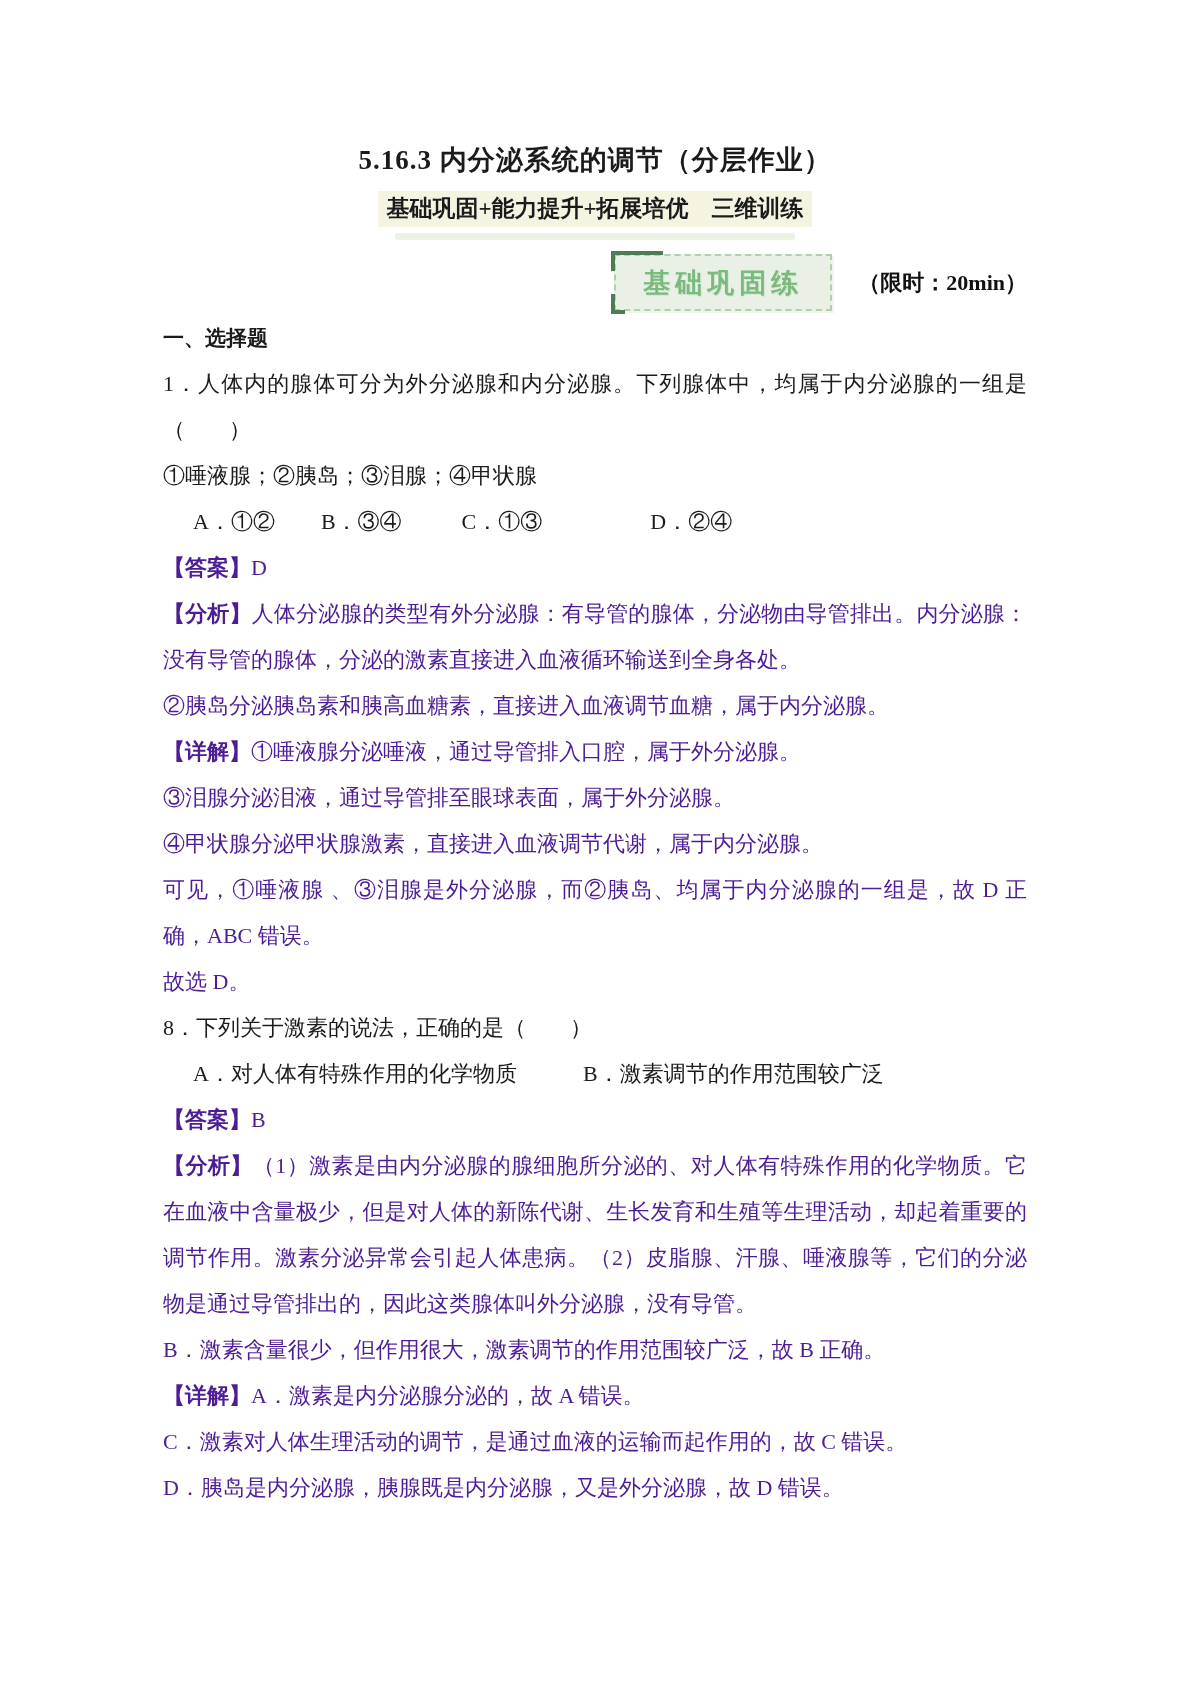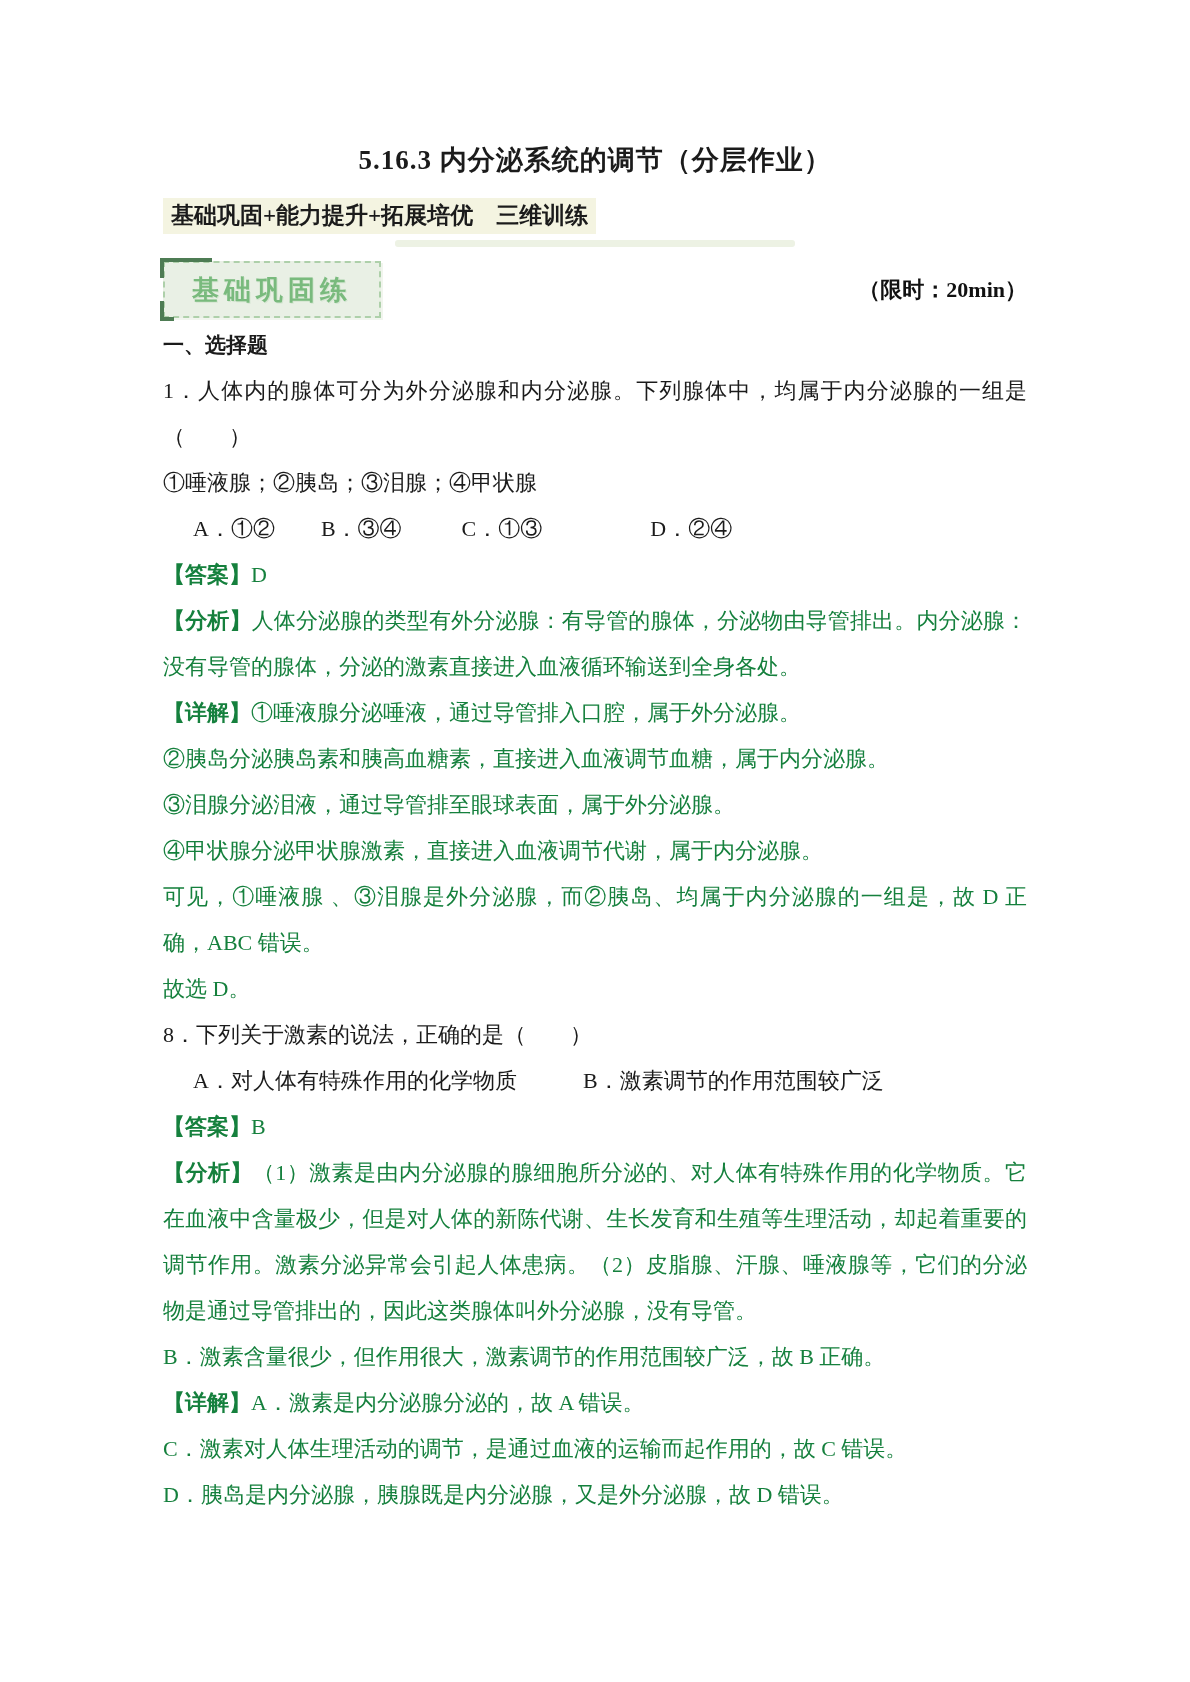--- a/index.html
+++ b/index.html
@@ -16,42 +16,42 @@
   }
   .content { padding: 142px 100px 0 100px; }
 
   .doc-title {
     text-align: center;
     font-size: 27px;
     font-weight: bold;
     line-height: 36px;
     letter-spacing: 1px;
   }
-  .subtitle-row { margin-top: 20px; }
+  .subtitle-row { text-align: center; margin-top: 13px; }
   .subtitle {
     display: inline-block;
     background: #f4f4e1;
     font-size: 23px;
     font-weight: bold;
     line-height: 30px;
     padding: 3px 8px;
   }
   .deco-strip {
     width: 400px;
     height: 7px;
     margin: 6px auto 0 auto;
     background: #edf2e4;
     border-radius: 3px;
   }
   .badge-row {
     margin-top: 14px;
     display: flex;
-    justify-content: space-between;
+    justify-content: flex-end;
     align-items: center;
-    gap: 17px;
+    gap: 26px;
   }
   .badge {
     position: relative;
     width: 218px;
     height: 57px;
     background: #e9f0e5;
     border: 2px dashed #aed0aa;
     display: flex;
     align-items: center;
     justify-content: center;
@@ -92,21 +92,21 @@
     font-weight: bold;
     line-height: 30px;
   }
 
   .line {
     font-size: 22px;
     line-height: 46px;
     text-align: justify;
   }
   .first-line { margin-top: 8px; }
-  .red { color: #15803d; }
+  .red { color: #4c1d95; }
   .label { font-weight: bold; }
 
   .options-inline { display: flex; padding-left: 30px; }
   .options-inline .opt-b { margin-left: 46px; }
   .options-inline .opt-c { margin-left: 60px; }
   .options-inline .opt-d { margin-left: 108px; }
 
   .options-grid-row { display: flex; padding-left: 30px; }
   .options-grid-row .col-1 { width: 390px; }
 </style>
@@ -141,24 +141,24 @@
         <span class="opt-b">B．③④</span>
         <span class="opt-c">C．①③</span>
         <span class="opt-d">D．②④</span>
       </div>
       <p class="line red">
         <span class="label">【答案】</span><span>D</span>
       </p>
       <p class="line red">
         <span class="label">【分析】</span><span>人体分泌腺的类型有外分泌腺：有导管的腺体，分泌物由导管排出。内分泌腺：没有导管的腺体，分泌的激素直接进入血液循环输送到全身各处。</span>
       </p>
+      <p class="line red">②胰岛分泌胰岛素和胰高血糖素，直接进入血液调节血糖，属于内分泌腺。</p>
       <p class="line red">
         <span class="label">【详解】</span><span>①唾液腺分泌唾液，通过导管排入口腔，属于外分泌腺。</span>
       </p>
-      <p class="line red">②胰岛分泌胰岛素和胰高血糖素，直接进入血液调节血糖，属于内分泌腺。</p>
       <p class="line red">③泪腺分泌泪液，通过导管排至眼球表面，属于外分泌腺。</p>
       <p class="line red">④甲状腺分泌甲状腺激素，直接进入血液调节代谢，属于内分泌腺。</p>
       <p class="line red">可见，①唾液腺 、③泪腺是外分泌腺，而②胰岛、均属于内分泌腺的一组是，故 D 正确，ABC 错误。</p>
       <p class="line red">故选 D。</p>
     </div>
 
     <div>
       <p class="line">8．下列关于激素的说法，正确的是（　　）</p>
       <div class="line options-grid-row">
         <span class="col-1">A．对人体有特殊作用的化学物质</span>

